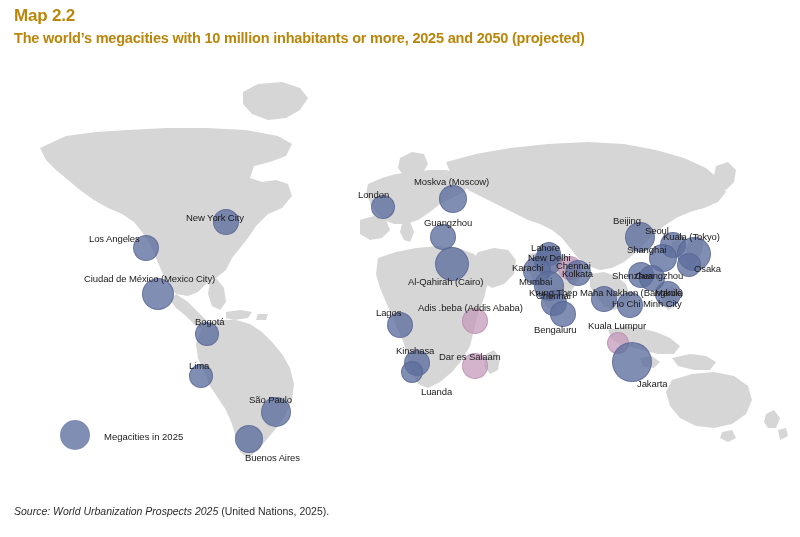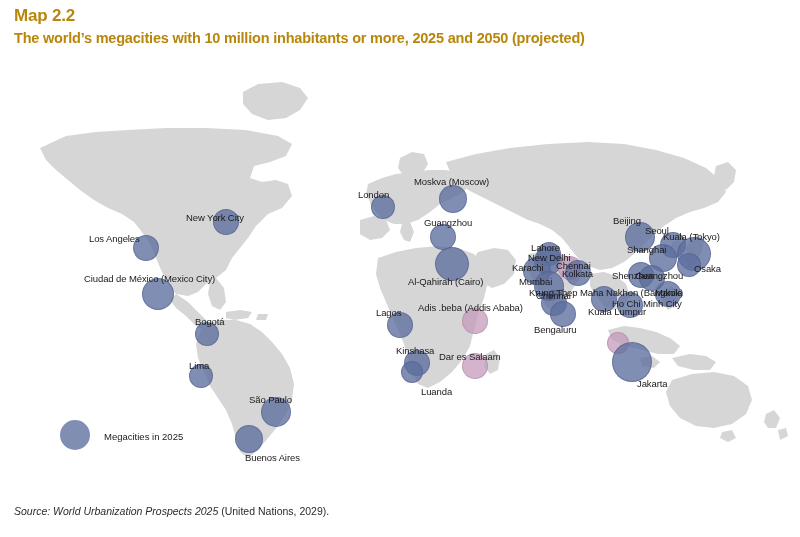--- a/index.html
+++ b/index.html
@@ -275,37 +275,37 @@
         <div class="city-label" style="left: 531px; top: 180px;">Lahore</div>
         <div class="city-label" style="left: 528px; top: 190px;">New Delhi</div>
         <div class="city-label" style="left: 512px; top: 200px;">Karachi</div>
         <div class="city-label" style="left: 556px; top: 198px;">Chennai</div>
         <div class="city-label" style="left: 562px; top: 206px;">Kolkata</div>
         <div class="city-label" style="left: 519px; top: 214px;">Mumbai</div>
         <div class="city-label" style="left: 536px; top: 228px;">Chennai</div>
         <div class="city-label" style="left: 534px; top: 262px;">Bengaluru</div>
         <div class="city-label" style="left: 529px; top: 225px;">Krung Thep Maha Nakhon (Bangkok)</div>
         <div class="city-label" style="left: 612px; top: 236px;">Ho Chi Minh City</div>
-        <div class="city-label" style="left: 588px; top: 244px;">Kuala Lumpur</div>
+        <div class="city-label" style="left: 588px; top: 258px;">Kuala Lumpur</div>
         <div class="city-label" style="left: 637px; top: 316px;">Jakarta</div>
         <div class="city-label" style="left: 655px; top: 225px;">Manila</div>
         <div class="city-label" style="left: 613px; top: 153px;">Beijing</div>
         <div class="city-label" style="left: 645px; top: 163px;">Seoul</div>
         <div class="city-label" style="left: 663px; top: 169px;">Kuala (Tokyo)</div>
         <div class="city-label" style="left: 627px; top: 182px;">Shanghai</div>
         <div class="city-label" style="left: 694px; top: 201px;">Osaka</div>
         <div class="city-label" style="left: 612px; top: 208px;">Shenzhen</div>
         <div class="city-label" style="left: 635px; top: 208px;">Guangzhou</div>
       </div>
   </div>
 
   <div id="legend">
       <div class="legend-row" style="top: 0px; width: 260px;">
         <div class="legend-swatch" style="width: 30px; height: 30px; top: 0px; left: 0px; background: rgba(94, 110, 158, 0.78);"></div>
         <div class="legend-text" style="top: 11px;">Megacities in 2025</div>
       </div>
     </div>
 
   <div id="source">
-    <span class="src-italic">Source: World Urbanization Prospects 2025</span><span> (United Nations, 2029).</span>
+    <span class="src-italic">Source: World Urbanization Prospects 2025</span><span> (United Nations, 2025).</span>
   </div>
 
 </div>
 
 </body></html>

